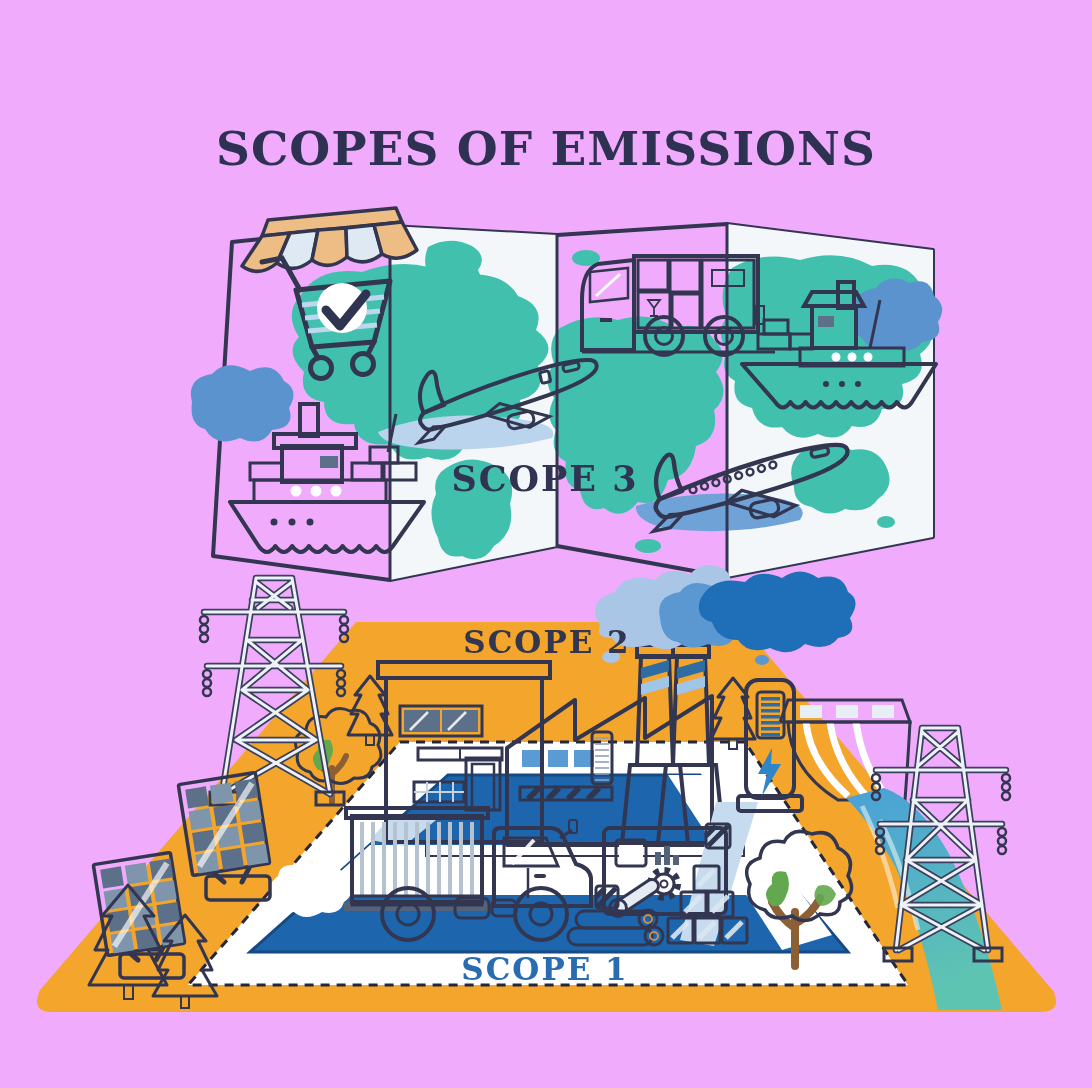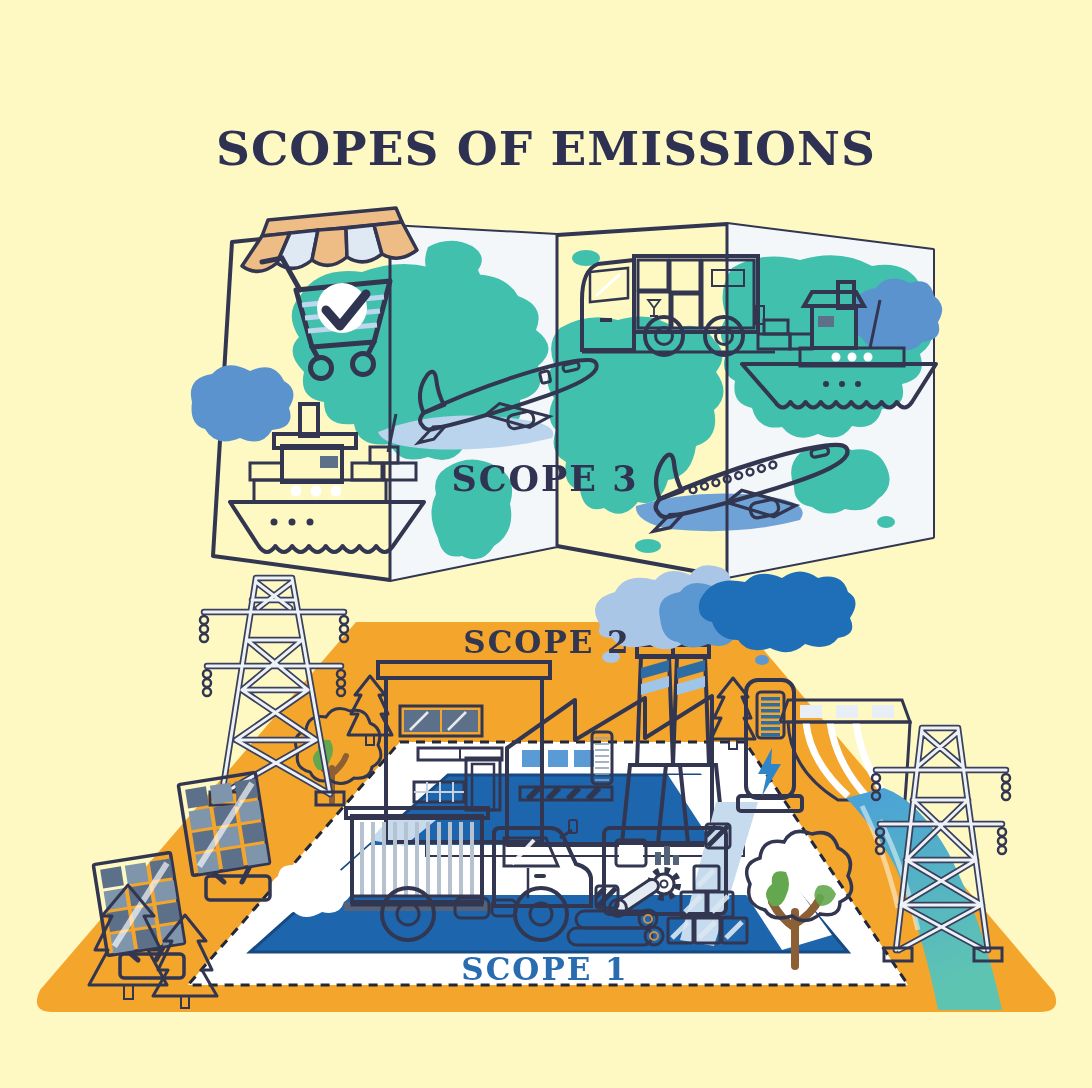--- a/index.html
+++ b/index.html
@@ -1,16 +1,16 @@
 <!DOCTYPE html>
 <html><head>
 <meta charset="utf-8">
 <style>
   html,body{margin:0;padding:0;background:#ffffff;}
-  .artboard{width:1092px;height:1088px;margin:0 auto;position:relative;background:#fef9c3;overflow:hidden;}
+  .artboard{width:1092px;height:1088px;margin:0 auto;position:relative;background:#f0abfc;overflow:hidden;}
   svg{display:block;}
   .ttl{font-family:"DejaVu Serif",serif;font-weight:bold;letter-spacing:1px;}
   .lbl{font-family:"DejaVu Serif",serif;font-weight:bold;letter-spacing:2px;}
   .twd{stroke:#39415e;stroke-width:6.5;fill:none;stroke-linecap:round;stroke-linejoin:round;}
   .twl{stroke:#eef2f7;stroke-width:3;fill:none;stroke-linecap:round;stroke-linejoin:round;}
   .ink{stroke:#323650;fill:none;}
 </style>
 </head>
 <body>
 

